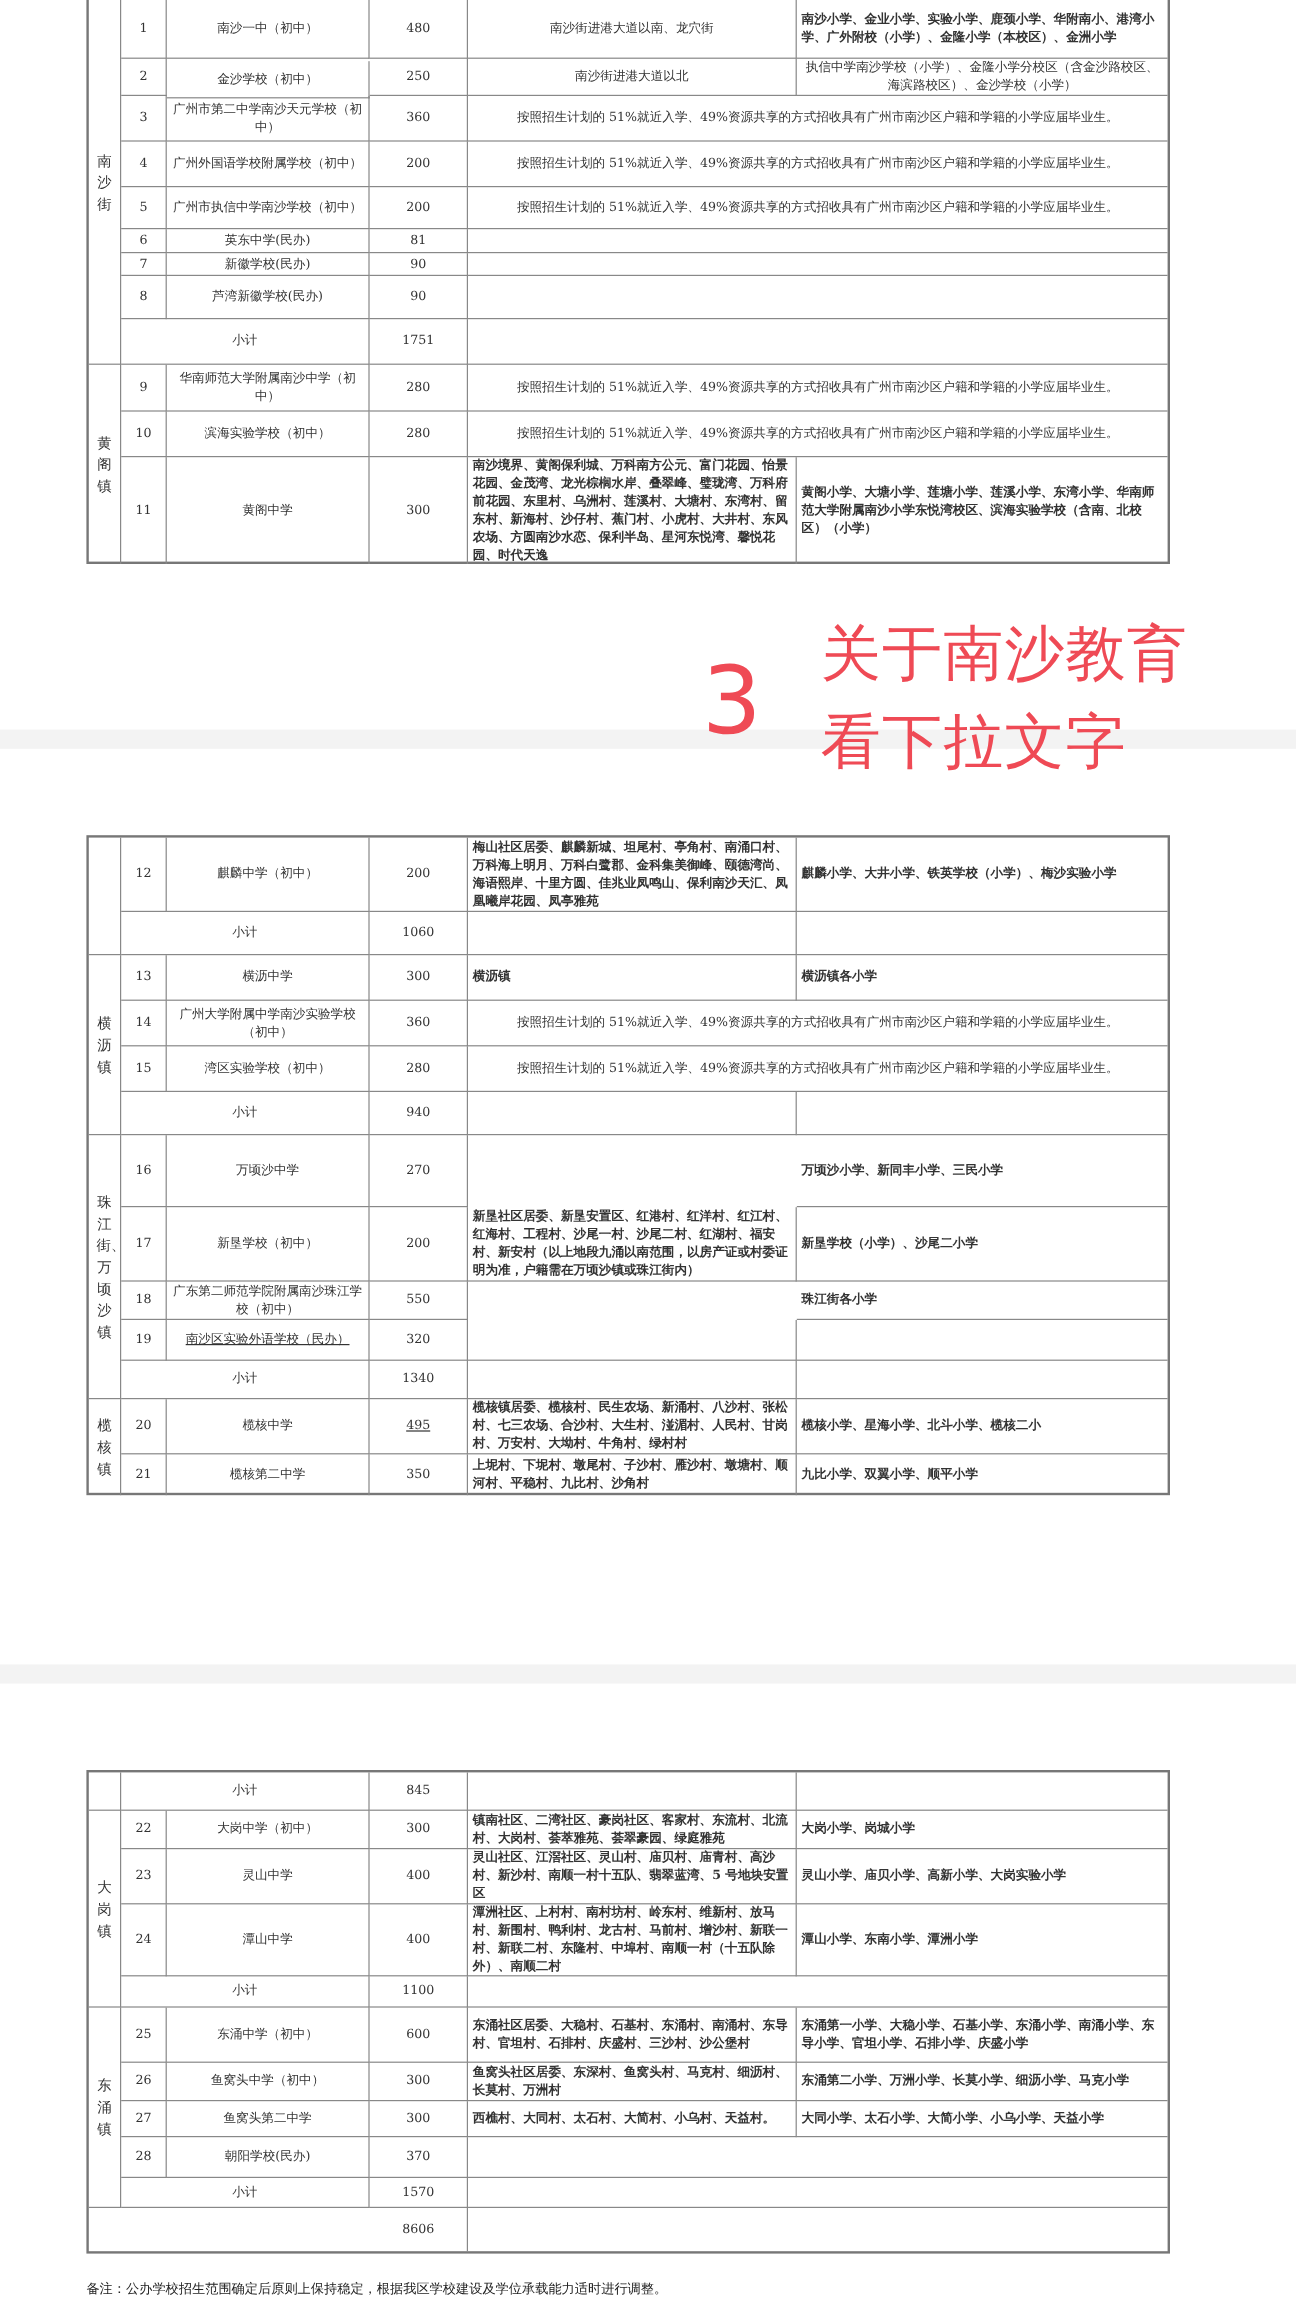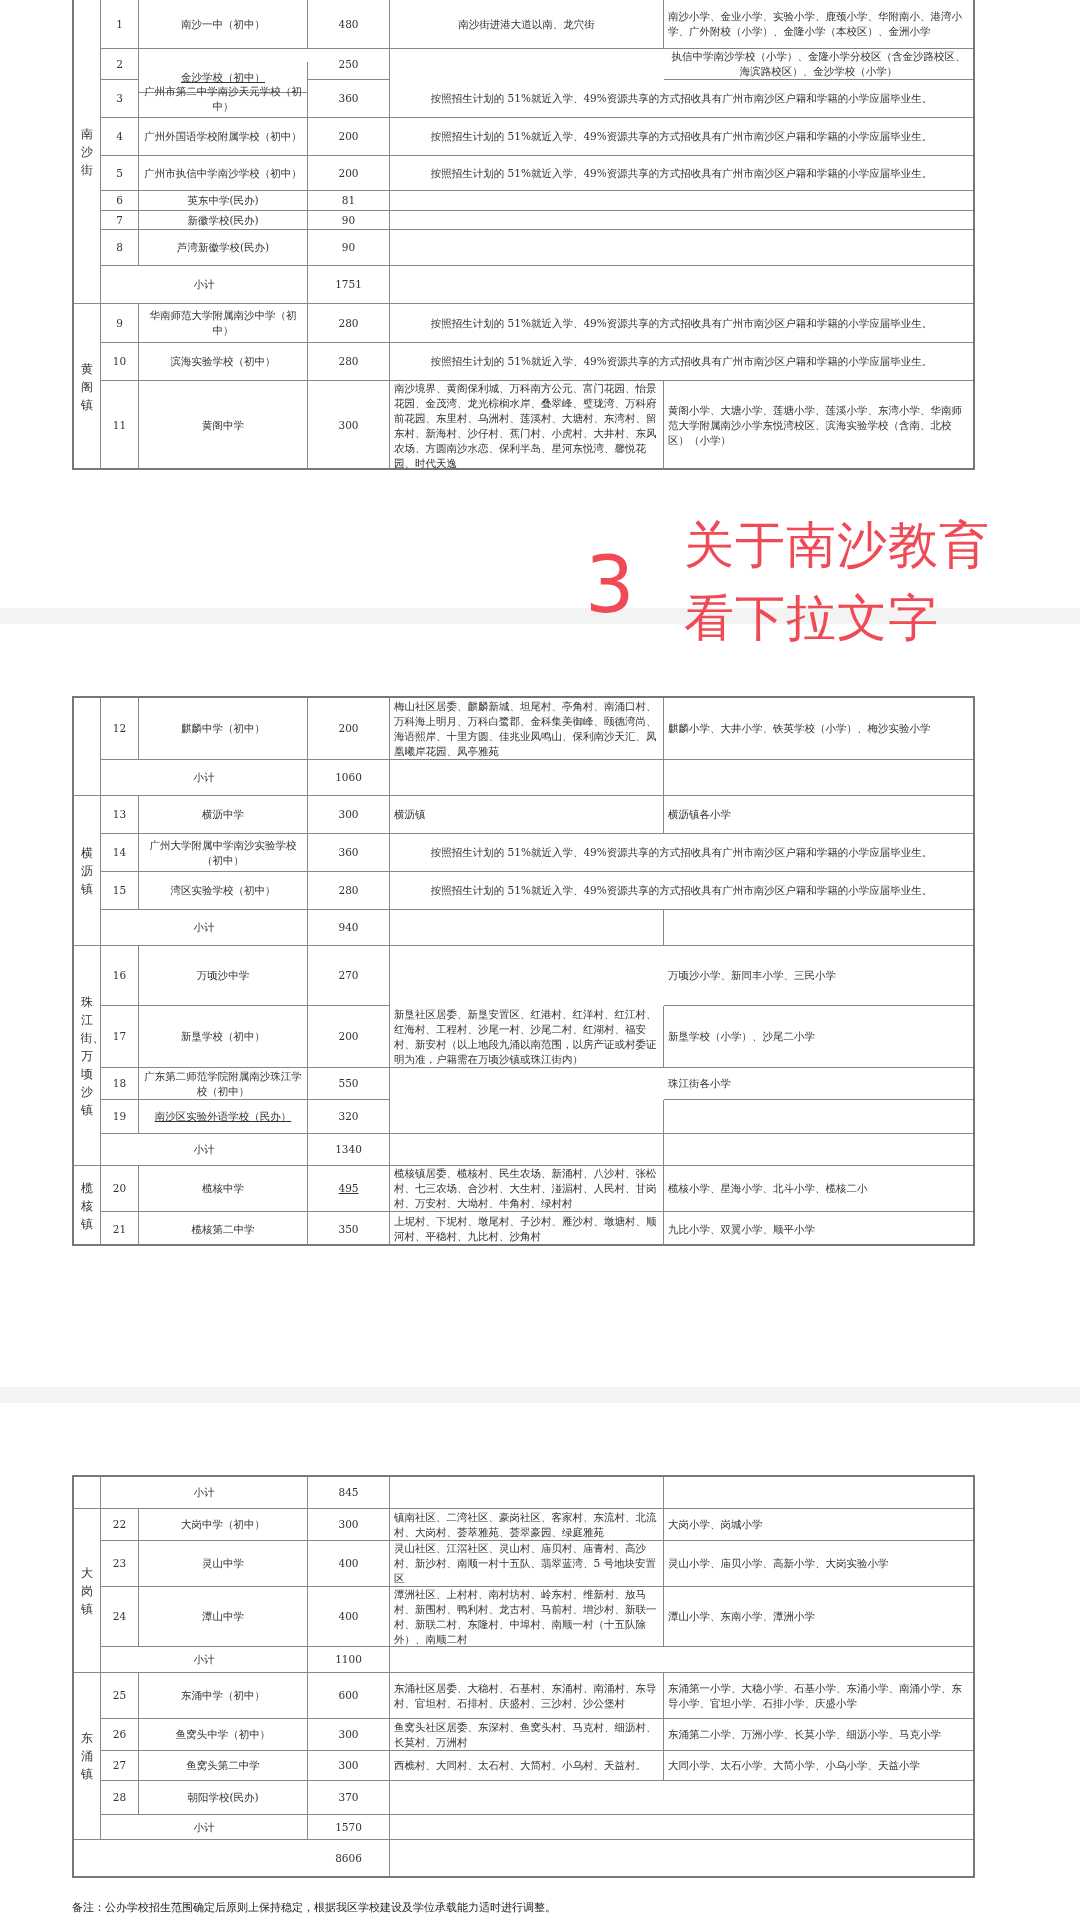--- a/index.html
+++ b/index.html
@@ -2,21 +2,21 @@
 <html><head>
 <meta charset="utf-8">
 <style>
   html,body{margin:0;padding:0;}
   body{width:1080px;height:1929px;position:relative;background:#fff;overflow:hidden;
        font-family:"DejaVu Serif","Liberation Serif",serif;color:#333;}
   .band{position:absolute;left:0;width:1080px;background:#f3f3f3;}
   .tbl{position:absolute;left:72px;width:903px;border:2px solid #777;border-top-width:2px;box-sizing:border-box;}
   .cell{position:absolute;box-sizing:border-box;border-right:1px solid #888;border-bottom:1px solid #888;
         display:flex;align-items:center;justify-content:center;text-align:center;font-size:10.5px;line-height:15px;padding:0 3px;overflow:hidden;}
-  .cell.left{justify-content:flex-start;text-align:left;padding:0 4px;}
+  .cell.left{justify-content:flex-start;text-align:left;padding:0 4px;font-weight:bold;}
   .cell.noR{border-right:none;}
   .cell.noB{border-bottom:none;}
   .region{font-size:12px;line-height:18px;writing-mode:horizontal-tb;}
   .region span{display:block;width:13px;word-break:break-all;}
   .overlay{position:absolute;color:#ef4a55;font-family:"DejaVu Sans","Liberation Sans",sans-serif;}
   .note{position:absolute;left:72px;top:1900px;font-size:11px;color:#222;}
 </style>
 </head>
 <body>
 
@@ -29,22 +29,23 @@
       <span>黄阁镇</span>
     </div>
 
   <div class="cell" style="left:27px;top:0;width:38px;height:49px;">1</div>
   <div class="cell" style="left:65px;top:0;width:169px;height:49px;">南沙一中（初中）</div>
   <div class="cell" style="left:234px;top:0;width:82px;height:49px;">480</div>
   <div class="cell" style="left:316px;top:0;width:274px;height:49px;">南沙街进港大道以南、龙穴街</div>
   <div class="cell left noR" style="left:590px;top:0;width:309px;height:49px;">南沙小学、金业小学、实验小学、鹿颈小学、华附南小、港湾小学、广外附校（小学）、金隆小学（本校区）、金洲小学</div>
 
   <div class="cell" style="left:27px;top:49px;width:38px;height:31px;">2</div>
-  <div class="cell" style="left:65px;top:62px;width:169px;height:31px;text-decoration:underline;">金沙学校（初中）</div>
+  <div class="cell" style="left:65px;top:51px;width:169px;height:31px;">金沙学校（初中）</div>
   <div class="cell" style="left:234px;top:49px;width:82px;height:31px;">250</div>
+  <div class="cell" style="left:316px;top:49px;width:274px;height:31px;">南沙街进港大道以北</div>
   <div class="cell noR" style="left:590px;top:49px;width:309px;height:31px;">执信中学南沙学校（小学）、金隆小学分校区（含金沙路校区、海滨路校区）、金沙学校（小学）</div>
 
   <div class="cell" style="left:27px;top:80px;width:38px;height:38px;">3</div>
   <div class="cell" style="left:65px;top:80px;width:169px;height:38px;">广州市第二中学南沙天元学校（初中）</div>
   <div class="cell" style="left:234px;top:80px;width:82px;height:38px;">360</div>
   <div class="cell noR" style="left:316px;top:80px;width:583px;height:38px;">按照招生计划的 51%就近入学、49%资源共享的方式招收具有广州市南沙区户籍和学籍的小学应届毕业生。</div>
 
   <div class="cell" style="left:27px;top:118px;width:38px;height:38px;">4</div>
   <div class="cell" style="left:65px;top:118px;width:169px;height:38px;">广州外国语学校附属学校（初中）</div>
   <div class="cell" style="left:234px;top:118px;width:82px;height:38px;">200</div>

